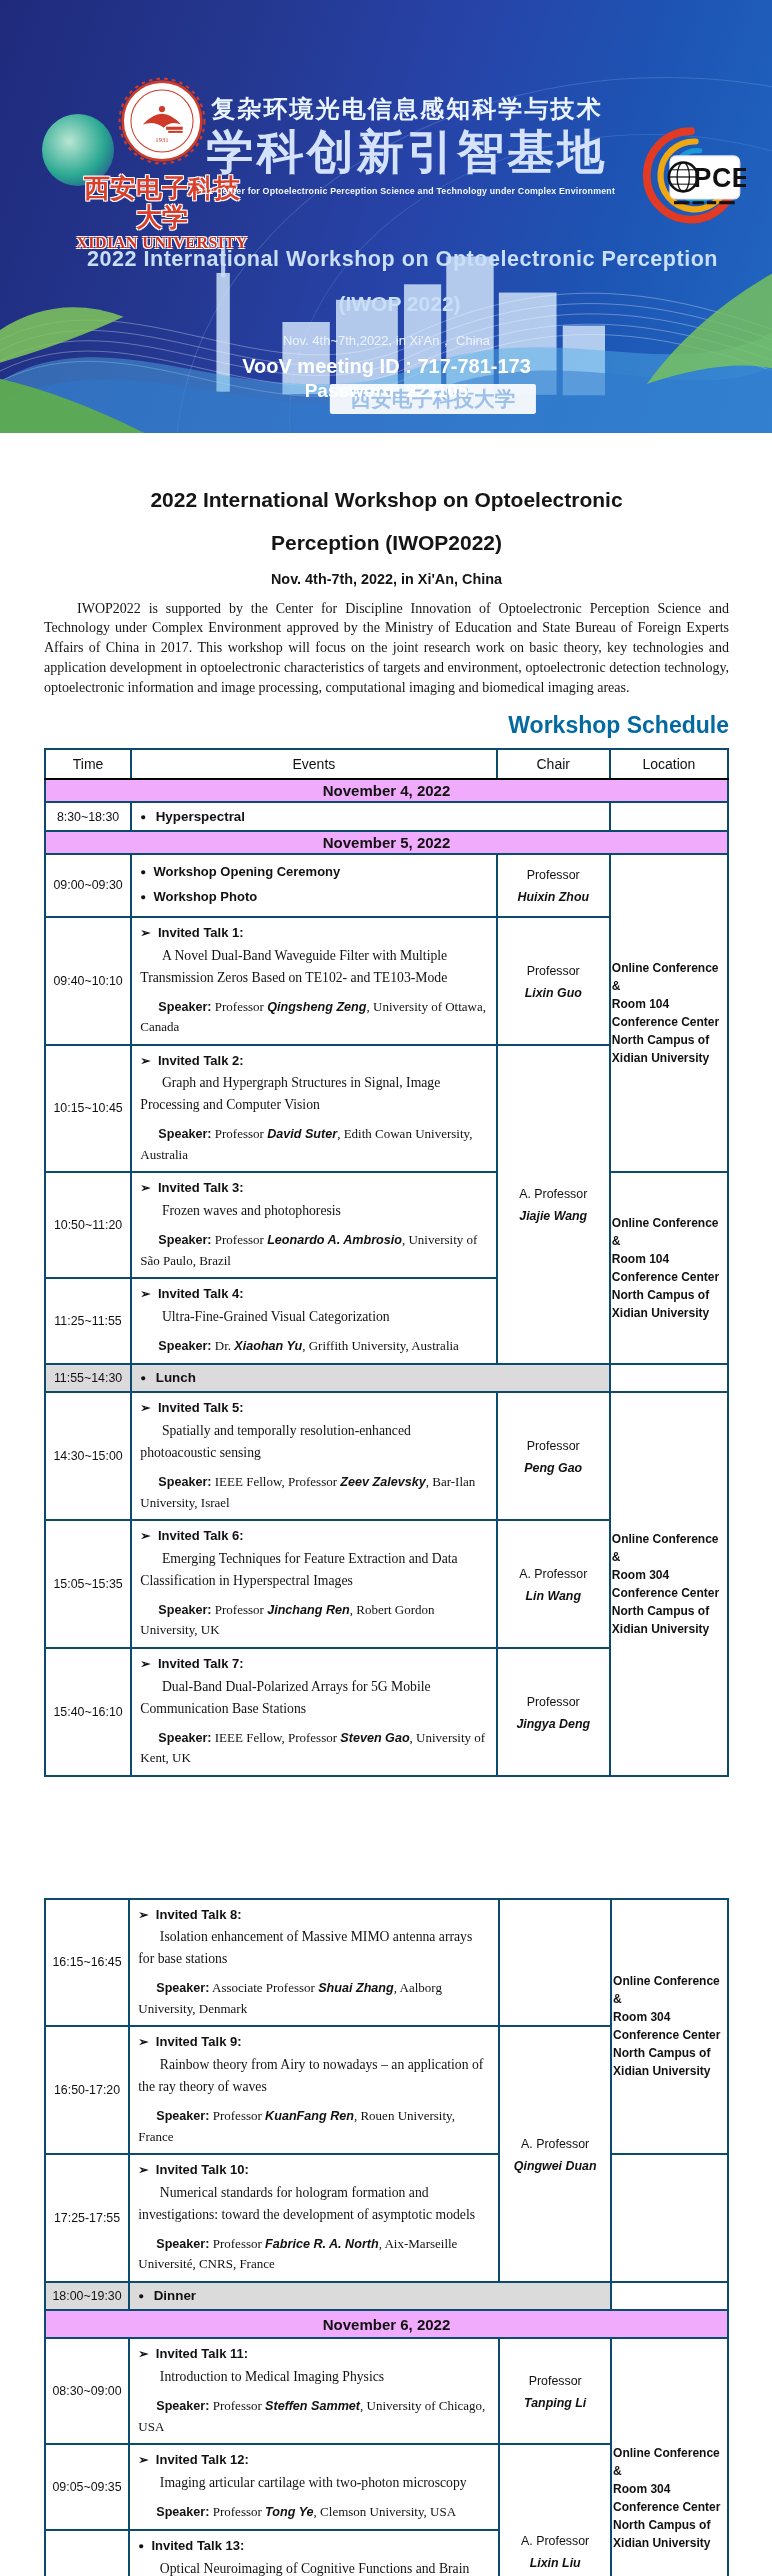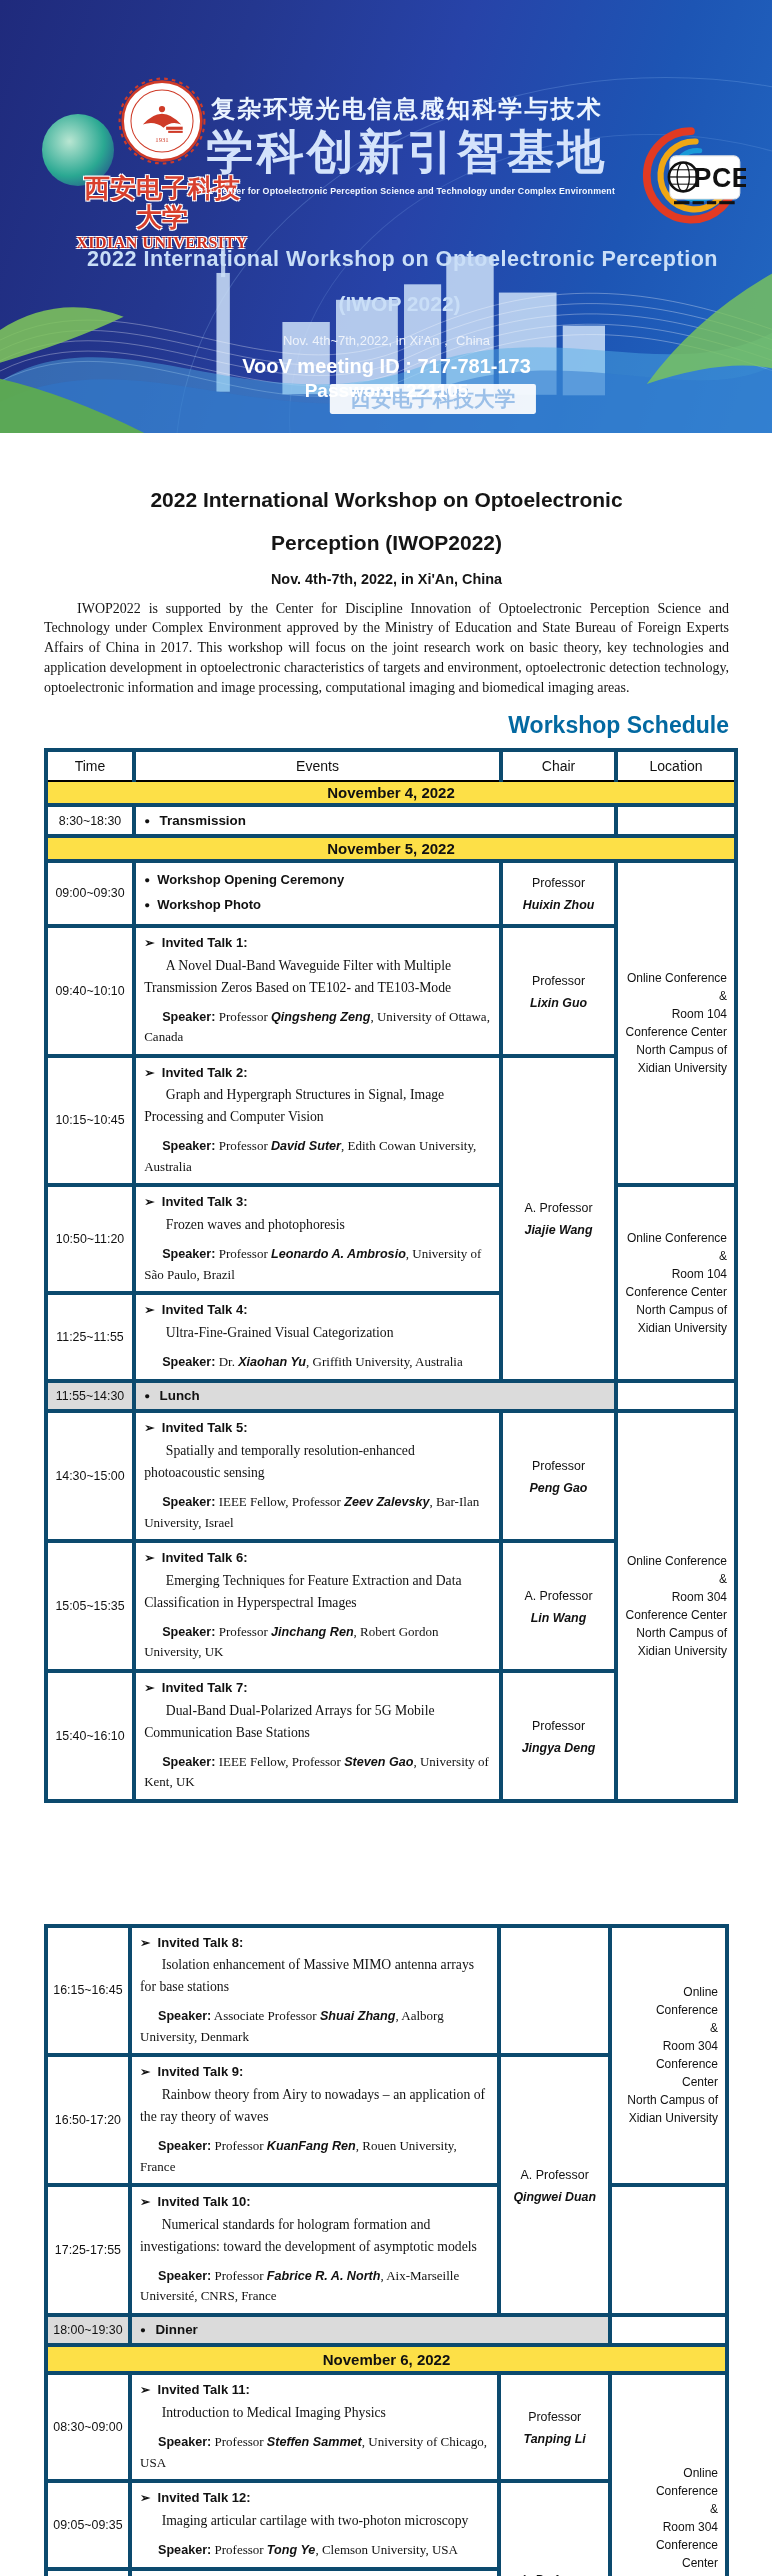--- a/index.html
+++ b/index.html
@@ -40,29 +40,29 @@
   
   .doc{position:relative;width:685px;margin:0 auto;}
   .doc-title{margin-top:45px;text-align:center;font-size:21px;font-weight:bold;line-height:2.05;color:#151515;}
   .doc-subtitle{text-align:center;font-size:14.4px;font-weight:bold;margin-top:7.2px;color:#151515;}
   .intro{font-family:"Liberation Serif",serif;font-size:14px;line-height:1.42;text-align:justify;
     margin-top:11.3px;text-indent:33px;color:#151515;}
   .sched-head{text-align:right;font-size:23px;font-weight:bold;margin:13.4px 0 9.3px 0;color:#0369a1;}
 
   
   table.tbl{border-collapse:collapse;width:685px;margin:0 auto;border:1.5px solid #000;table-layout:fixed;}
-  .tbl td{border:4px solid #0c4a6e;vertical-align:middle;padding:2.1px 4.1px;}
+  .tbl td{border:2px solid #0c4a6e;vertical-align:middle;padding:2.1px 4.1px;}
   .col-time{width:82px;} .col-events{width:361px;} .col-chair{width:109px;} .col-loc{width:114px;}
   tr.hdr td{text-align:center;font-size:14px;height:26px;border-bottom:2.1px solid #000;padding:1px;}
-  td.date{background:#fde047;text-align:center;font-weight:bold;font-size:15px;
+  td.date{background:#f0abfc;text-align:center;font-weight:bold;font-size:15px;
     border-top:1.5px solid #000;border-bottom:1.5px solid #000;}
   td.time{ text-align:center;font-size:12.4px;padding:1px;}
   td.events{padding:5.2px 7.2px 6.2px 8.2px;}
   td.chair{text-align:center;font-size:12.4px;padding:1px;}
-  td.loc{text-align:right;font-size:12px;white-space:pre-line;line-height:1.5;padding:7px;}
+  td.loc{text-align:left;font-size:12px;white-space:pre-line;line-height:1.5;padding:1px;font-weight:bold;}
   .gray{background:#DBDBDB;}
   .simple-label{font-size:13.4px;font-weight:bold;}
   .marker{display:inline-block;margin-right:7.2px;}
   .bullet{font-size:9.8px;vertical-align:1px;}
   .arrow{font-size:12.4px;}
   .talk-label{font-size:13px;font-weight:bold;line-height:1.5;}
   .talk-title{font-family:"Liberation Serif",serif;font-size:13.7px;line-height:1.6;text-indent:21.6px;margin-top:2.1px;}
   .speaker-line{font-family:"Liberation Serif",serif;font-size:13px;line-height:1.55;margin-top:8.2px;}
   .speaker-label{font-family:"Liberation Sans",sans-serif;font-weight:bold;font-size:12.6px;margin-left:18px;}
   .speaker-name{font-weight:bold;font-style:italic;font-family:"Liberation Sans",sans-serif;font-size:12.6px;}
@@ -176,21 +176,21 @@
         <td class="col-chair">Chair</td>
         <td class="col-loc">Location</td>
       </tr>
       <tr style="height:23px;">
         <td class="date" colspan="4">November 4, 2022</td>
       </tr>
       <tr style="height:27px;">
         <td class="time">8:30~18:30</td>
         <td class="events" colspan="2">
           <span class="marker bullet">●</span>
-          <span class="simple-label">Transmission</span>
+          <span class="simple-label">Hyperspectral</span>
         </td>
         <td class="loc"></td>
       </tr>
       <tr style="height:23px;">
         <td class="date" colspan="4">November 5, 2022</td>
       </tr>
       <tr style="height:47px;">
         <td class="time">09:00~09:30</td>
         <td class="events">
           <div class="ceremony-line"><span class="marker bullet">●</span><span>Workshop Opening Ceremony</span></div>

